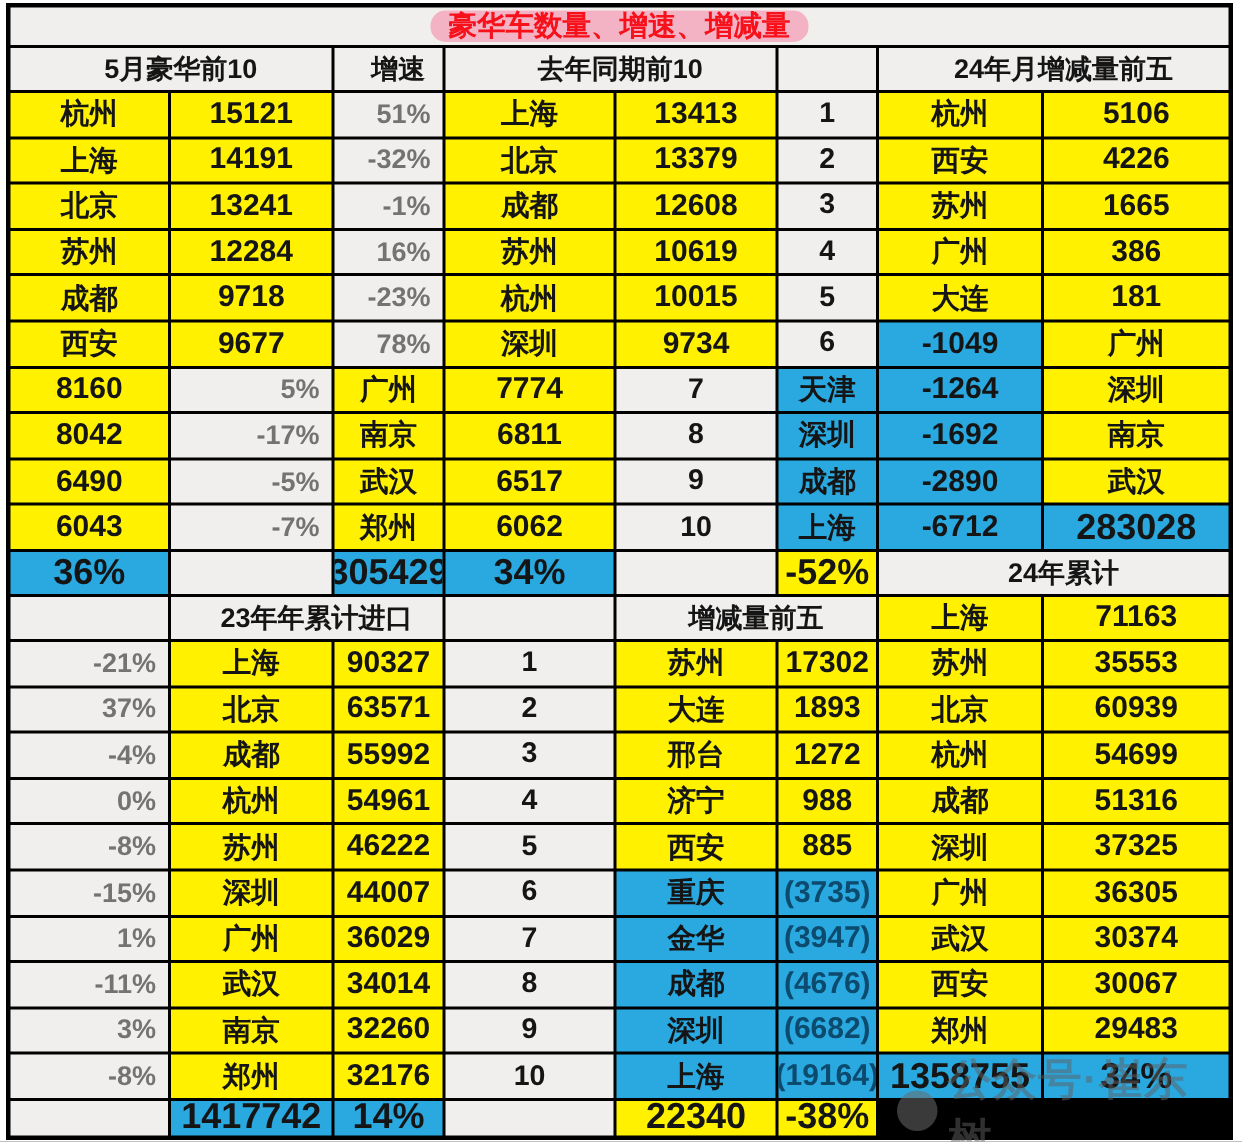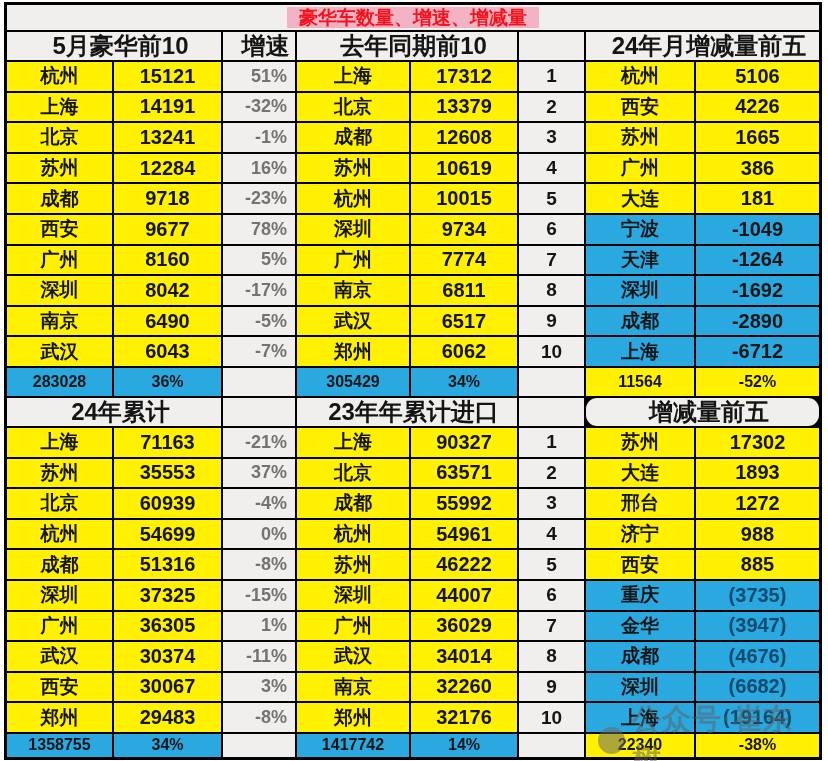--- a/index.html
+++ b/index.html
@@ -11,54 +11,54 @@
     grid-template-rows:25px 28px repeat(10,28.6px) 28px 28px repeat(10,28.6px) 23px;
     gap:2px;
     background:#000;
     border:3px solid #000;
     width:812px;
   }
   .c{display:flex;align-items:center;justify-content:center;font-weight:700;color:#151515;overflow:hidden;white-space:nowrap;}
   .gray{background:#F1EFED;}
   .yellow{background:#FFF100;}
   .blue{background:#29A9E0;}
-  .hdr{font-size:24px;padding-left:13px;}
+  .hdr{font-size:18px;padding-left:13px;}
   .city{font-size:19px;}
   .val{font-size:20px;}
   .pct{font-size:18px;font-weight:600;justify-content:flex-end;padding-right:8px;color:#737373;}
   .rank{font-size:19px;}
-  .tot{font-size:16px;text-align:center;}
+  .tot{font-size:24px;text-align:center;}
   .red{color:#0c4a6e;}
   .trow{grid-column:1 / -1;}
   .chip{display:inline-block;padding:0 12px;font-size:19px;font-weight:800;color:#F6111B;line-height:21px;border-radius:1px;}
   .watermark{
     position:absolute;left:594px;top:698px;display:flex;align-items:center;gap:7px;
     color:rgba(95,95,95,0.5);font-size:29px;font-weight:700;pointer-events:none;z-index:5;letter-spacing:1px;
   }
   .wm-icon{width:27px;height:27px;border-radius:50%;background:rgba(105,105,105,0.55);flex:0 0 auto;}
 </style>
 </head>
 <body>
 
 <div class="wrap">
   <div id="grid">
     <div class="c gray trow">
-      <span class="chip" id="title-chip" style="background: rgb(243, 179, 197);">豪华车数量、增速、增减量</span>
+      <span class="chip" id="title-chip" style="background: rgb(243, 179, 197); border-radius: 10px;">豪华车数量、增速、增减量</span>
     </div>
 
   <div class="c gray hdr" style="grid-column: span 2;">5月豪华前10</div>
       <div class="c gray hdr" style="grid-column: span 1; font-family: Liberation Mono, monospace;">增速</div>
       <div class="c gray hdr" style="grid-column: span 2;">去年同期前10</div>
       <div class="c gray" style="grid-column: span 1;"></div>
       <div class="c gray hdr" style="grid-column: span 2;">24年月增减量前五</div>
       <div class="c yellow city">杭州</div>
       <div class="c yellow val">15121</div>
       <div class="c gray pct">51%</div>
       <div class="c yellow city">上海</div>
-      <div class="c yellow val">17312</div>
+      <div class="c yellow val">13413</div>
       <div class="c gray rank">1</div>
       <div class="c yellow city">杭州</div>
       <div class="c yellow val">5106</div>
       <div class="c yellow city">上海</div>
       <div class="c yellow val">14191</div>
       <div class="c gray pct">-32%</div>
       <div class="c yellow city">北京</div>
       <div class="c yellow val">13379</div>
       <div class="c gray rank">2</div>
       <div class="c yellow city">西安</div>
@@ -86,21 +86,20 @@
       <div class="c yellow val">10015</div>
       <div class="c gray rank">5</div>
       <div class="c yellow city">大连</div>
       <div class="c yellow val">181</div>
       <div class="c yellow city">西安</div>
       <div class="c yellow val">9677</div>
       <div class="c gray pct">78%</div>
       <div class="c yellow city">深圳</div>
       <div class="c yellow val">9734</div>
       <div class="c gray rank">6</div>
-      <div class="c blue city">宁波</div>
       <div class="c blue val">-1049</div>
       <div class="c yellow city">广州</div>
       <div class="c yellow val">8160</div>
       <div class="c gray pct">5%</div>
       <div class="c yellow city">广州</div>
       <div class="c yellow val">7774</div>
       <div class="c gray rank">7</div>
       <div class="c blue city">天津</div>
       <div class="c blue val">-1264</div>
       <div class="c yellow city">深圳</div>
@@ -126,27 +125,26 @@
       <div class="c yellow val">6062</div>
       <div class="c gray rank">10</div>
       <div class="c blue city">上海</div>
       <div class="c blue val">-6712</div>
       <div class="c blue tot">283028</div>
       <div class="c blue tot">36%</div>
       <div class="c gray"></div>
       <div class="c blue tot">305429</div>
       <div class="c blue tot">34%</div>
       <div class="c gray"></div>
-      <div class="c yellow tot">11564</div>
       <div class="c yellow tot">-52%</div>
       <div class="c gray hdr" style="grid-column: span 2;">24年累计</div>
       <div class="c gray hdr" style="grid-column: span 1;"></div>
       <div class="c gray hdr" style="grid-column: span 2;">23年年累计进口</div>
       <div class="c gray" style="grid-column: span 1;"></div>
-      <div class="c gray hdr" style="grid-column: span 2; border-radius: 11px;">增减量前五</div>
+      <div class="c gray hdr" style="grid-column: span 2;">增减量前五</div>
       <div class="c yellow city">上海</div>
       <div class="c yellow val">71163</div>
       <div class="c gray pct">-21%</div>
       <div class="c yellow city">上海</div>
       <div class="c yellow val">90327</div>
       <div class="c gray rank">1</div>
       <div class="c yellow city">苏州</div>
       <div class="c yellow val">17302</div>
       <div class="c yellow city">苏州</div>
       <div class="c yellow val">35553</div>

